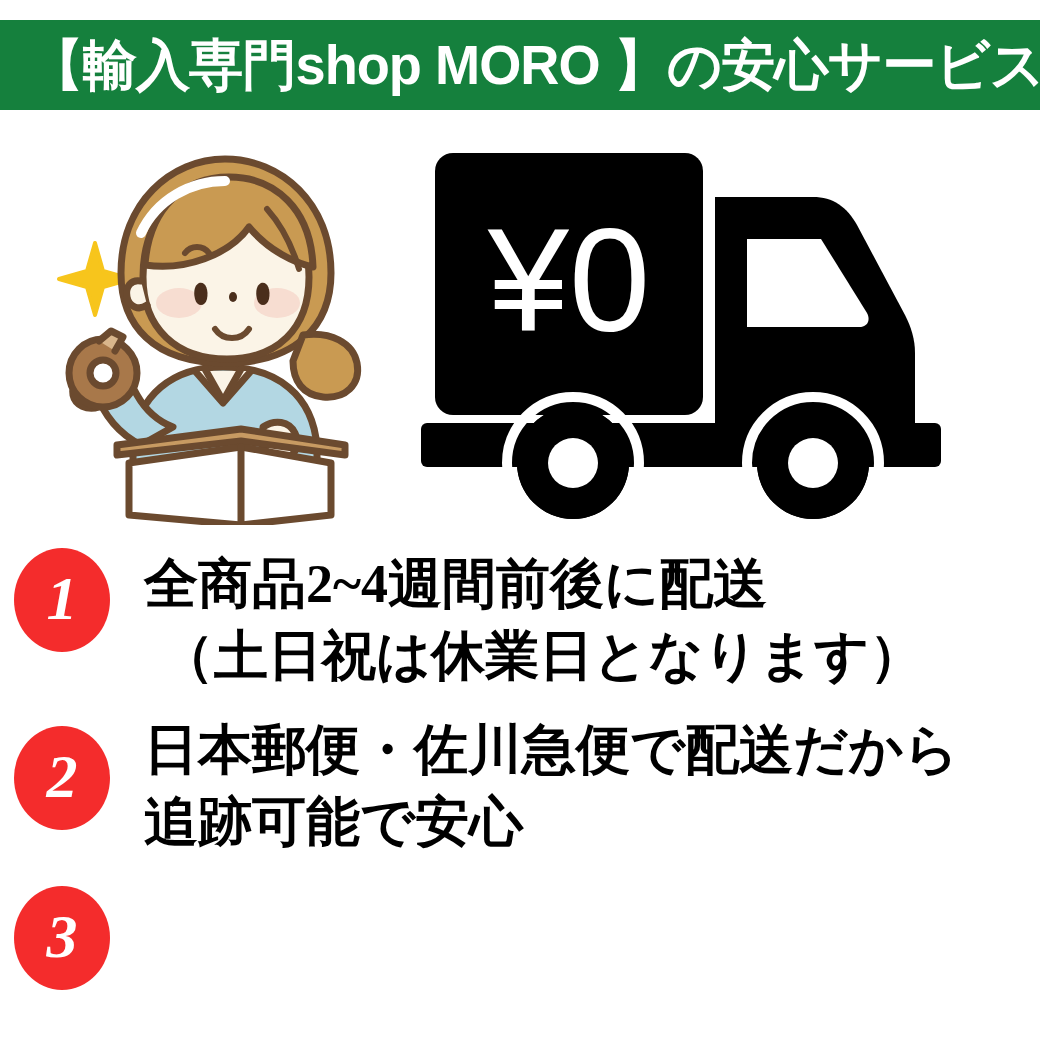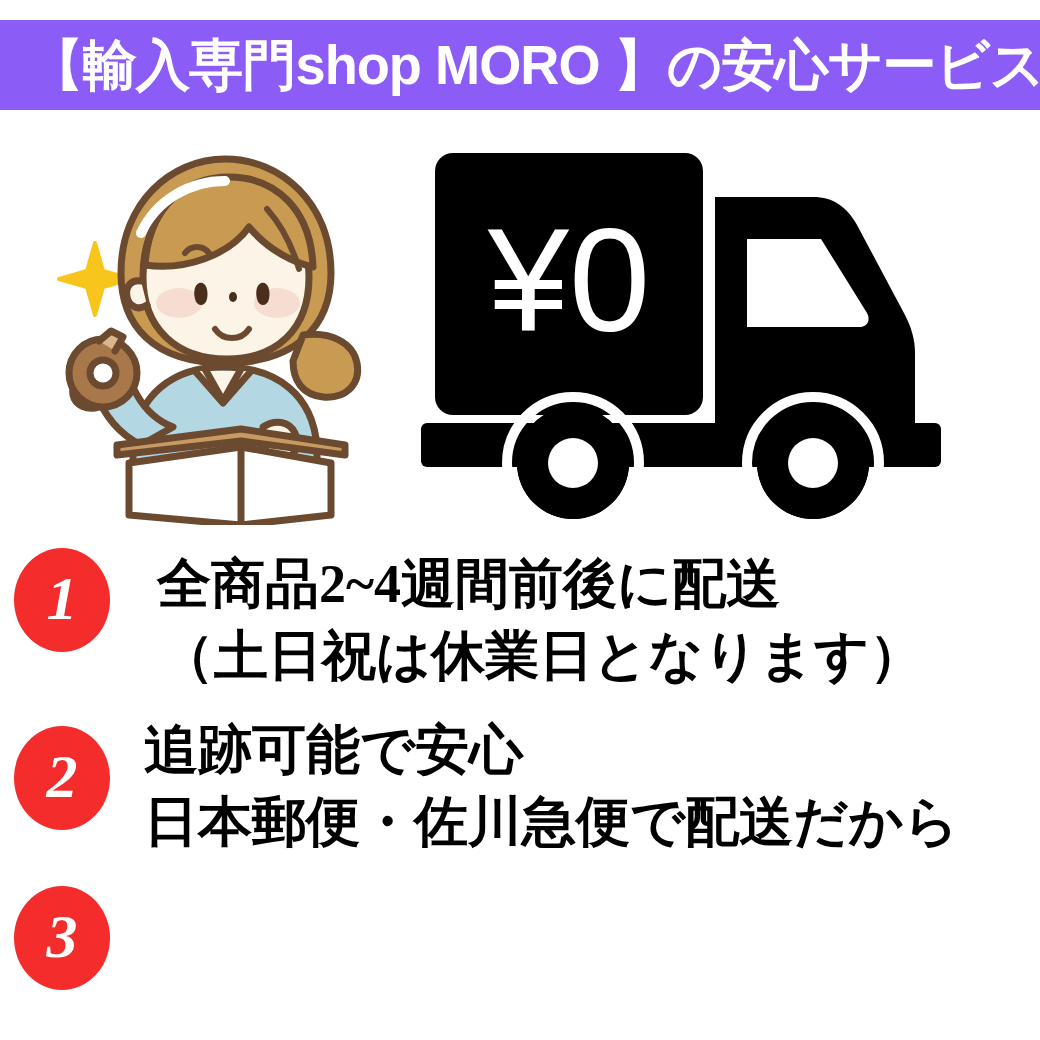--- a/index.html
+++ b/index.html
@@ -22,21 +22,21 @@
     background: #ffffff;
   }
 
   
   .header-band {
     position: absolute;
     left: 0;
     top: 20px;
     width: 1040px;
     height: 90px;
-    background: #8b5cf6;
+    background: #15803d;
     display: flex;
     align-items: flex-end;
   }
   .header-title {
     color: #ffffff;
     font-family: "Liberation Sans", "DejaVu Sans", sans-serif;
     font-weight: bold;
     font-size: 55px;
     line-height: 90px;
     letter-spacing: -1px;
@@ -126,21 +126,21 @@
     font-size: 54px;
     line-height: 72px;
     white-space: nowrap;
     letter-spacing: 0px;
   }
 
   .item-1 { margin-top: 0px; }
   .item-2 { margin-top: 22px; }
   .item-3 { margin-top: 24px; }
 
-  .item-1 .svc-line-a { margin-left: 13px; }
+  .item-1 .svc-line-a { margin-left: 0px; }
   .item-1 .svc-line-b { margin-left: 16px; }
   .item-2 .svc-line-a { margin-left: 0px; }
   .item-2 .svc-line-b { margin-left: 0px; }
   .item-3 .svc-line-a { margin-left: 6px; }
 
   .item-2 .badge { margin-top: 12px; }
   .item-3 .badge { margin-top: 4px; }
 </style>
 </head>
 <body>
@@ -254,22 +254,22 @@
         <div class="svc-line svc-line-b">（土日祝は休業日となります）</div>
       </div>
     </div>
 
     <div class="service-item item-2">
       <div class="badge">
         <div class="badge-shape"></div>
         <div class="badge-num">2</div>
       </div>
       <div class="service-lines">
+        <div class="svc-line svc-line-a">日本郵便・佐川急便で配送だから</div>
         <div class="svc-line svc-line-b">追跡可能で安心</div>
-        <div class="svc-line svc-line-a">日本郵便・佐川急便で配送だから</div>
       </div>
     </div>
 
     <div class="service-item item-3">
       <div class="badge">
         <div class="badge-shape"></div>
         <div class="badge-num">3</div>
       </div>
     </div>
 

